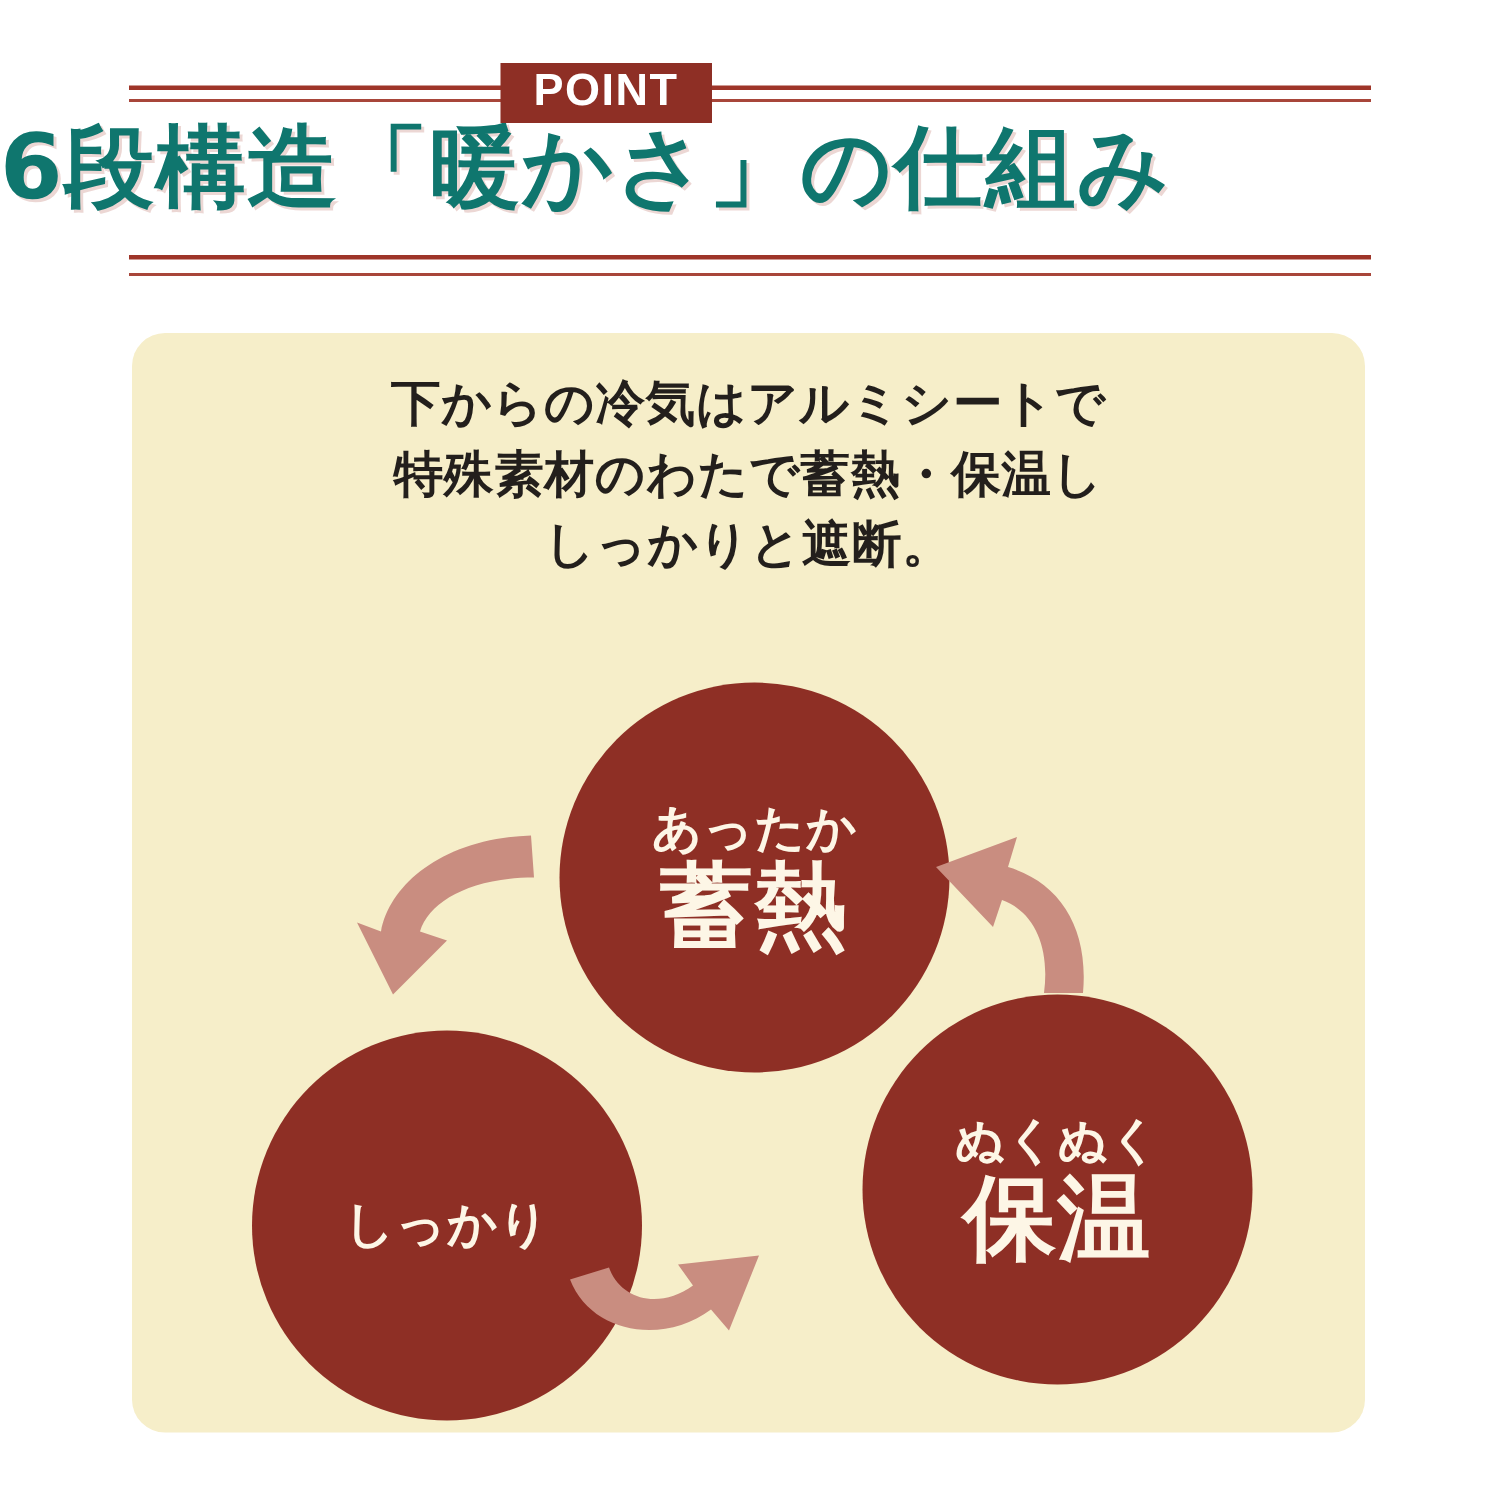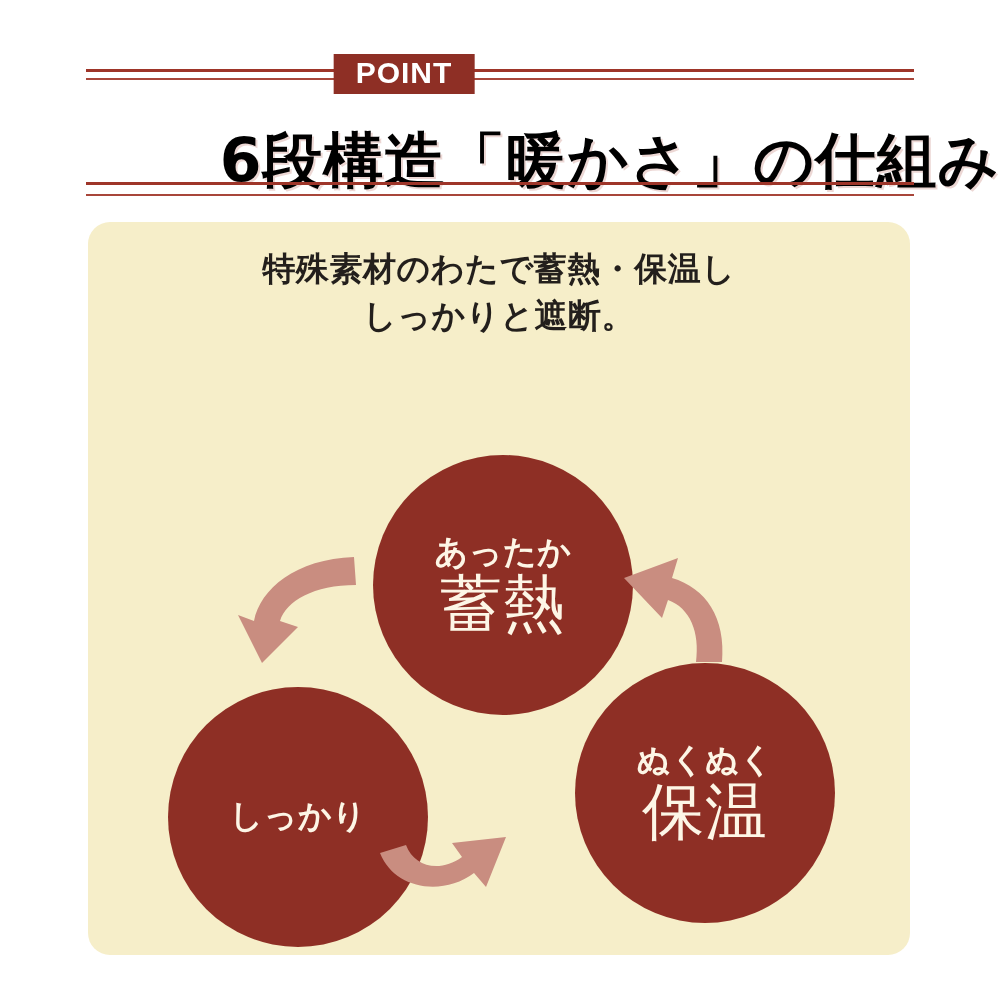--- a/index.html
+++ b/index.html
@@ -20,21 +20,21 @@
     width: 1000px;
     height: 1000px;
     overflow: hidden;
     background: #ffffff;
   }
 
   
   .header {
     position: absolute;
     left: 0;
-    top: 12px;
+    top: 0;
     width: 808px;
     height: 200px;
   }
 
   .rule {
     position: absolute;
     left: 86px;
     width: 828px;
     height: 3px;
     background: #9e3529;
@@ -60,30 +60,29 @@
     line-height: 1.0;
     z-index: 3;
     font-family: "Liberation Sans", "DejaVu Sans", sans-serif;
   }
 
   .title {
     position: absolute;
     left: 0;
     top: 82px;
     width: 1000px;
-    text-align: right;
-    color: #000000;
+    text-align: left;
+    color: #0f766e;
     font-size: 60px;
     font-weight: bold;
     letter-spacing: 1px;
     line-height: 1.0;
     white-space: nowrap;
     text-shadow: 2px 2px 0 rgba(158,53,41,0.20);
     font-family: "DejaVu Sans", "Liberation Sans", sans-serif;
-    margin-top: 36px;
   }
 
   
   .panel {
     position: absolute;
     left: 88px;
     top: 222px;
     width: 822px;
     height: 733px;
     background: #f6eec9;
@@ -128,21 +127,21 @@
   }
   .circle .small {
     font-size: 33px;
     font-weight: bold;
     line-height: 1.0;
     letter-spacing: 0.5px;
     margin-bottom: 4px;
   }
   .circle .big {
     font-size: 62px;
-    font-weight: normal;
+    font-weight: bold;
     line-height: 1.02;
     letter-spacing: 1px;
     text-align: right;
   }
 
   .circle-top    { left: 285px; top: 233px; width: 260px; height: 260px; }
   .circle-left   { left:  80px; top: 465px; width: 260px; height: 260px; }
   .circle-right  { left: 487px; top: 441px; width: 260px; height: 260px; }
 
   
@@ -168,20 +167,21 @@
 
     <div class="title">6段構造「暖かさ」の仕組み</div>
 
     <div class="rule rule-bot-1"></div>
     <div class="rule thin rule-bot-2"></div>
   </div>
 
   <div class="panel">
 
     <div class="lead">
+      <div>下からの冷気はアルミシートで</div>
       <div>特殊素材のわたで蓄熱・保温し</div>
       <div>しっかりと遮断。</div>
     </div>
 
     <div class="cycle">
 
       <div class="circle circle-top">
         <div class="small">あったか</div>
         <div class="big">蓄熱</div>
       </div>

